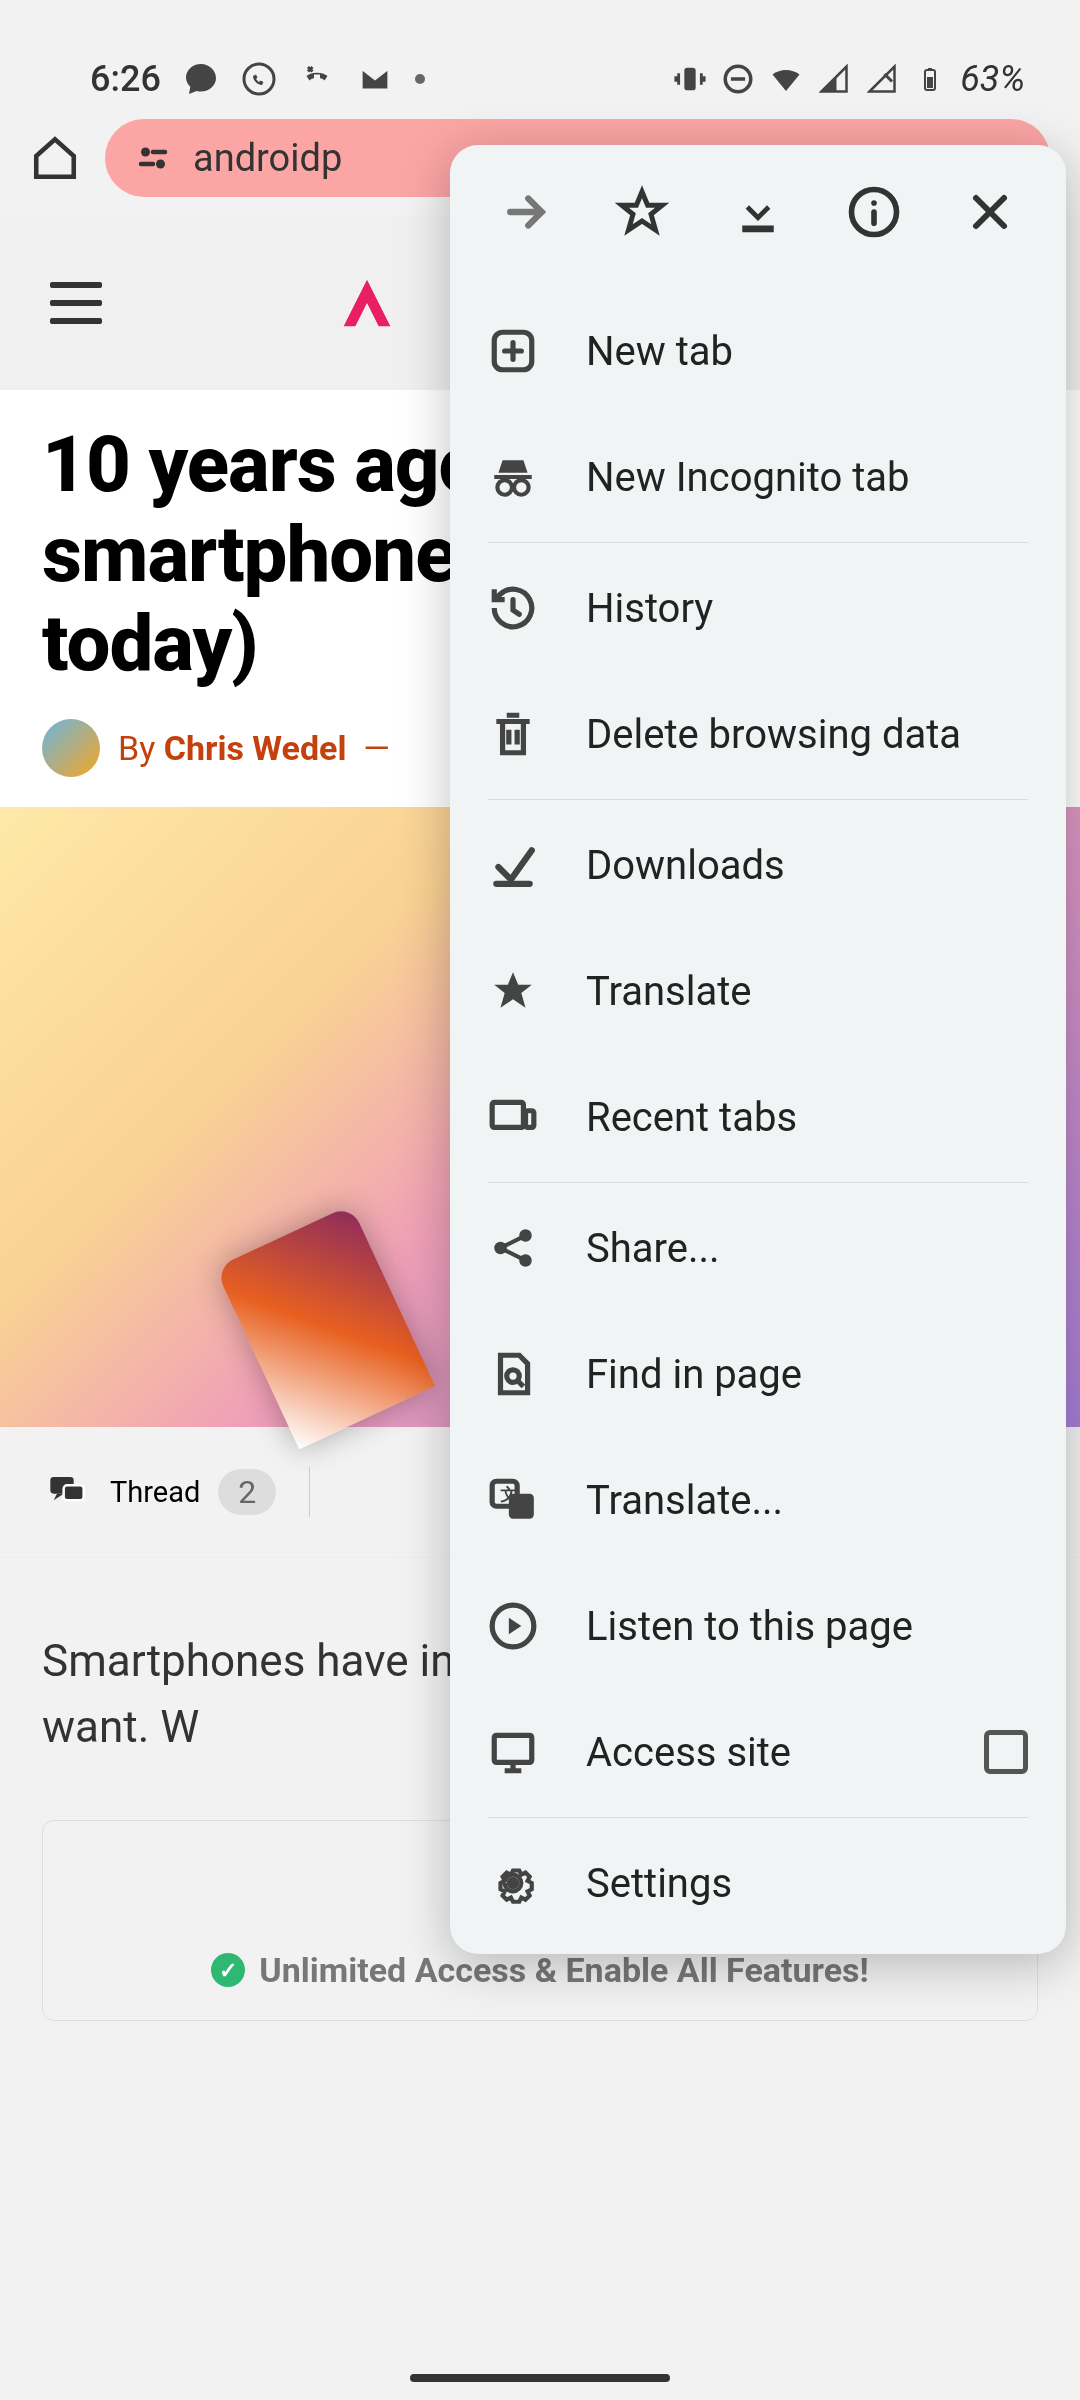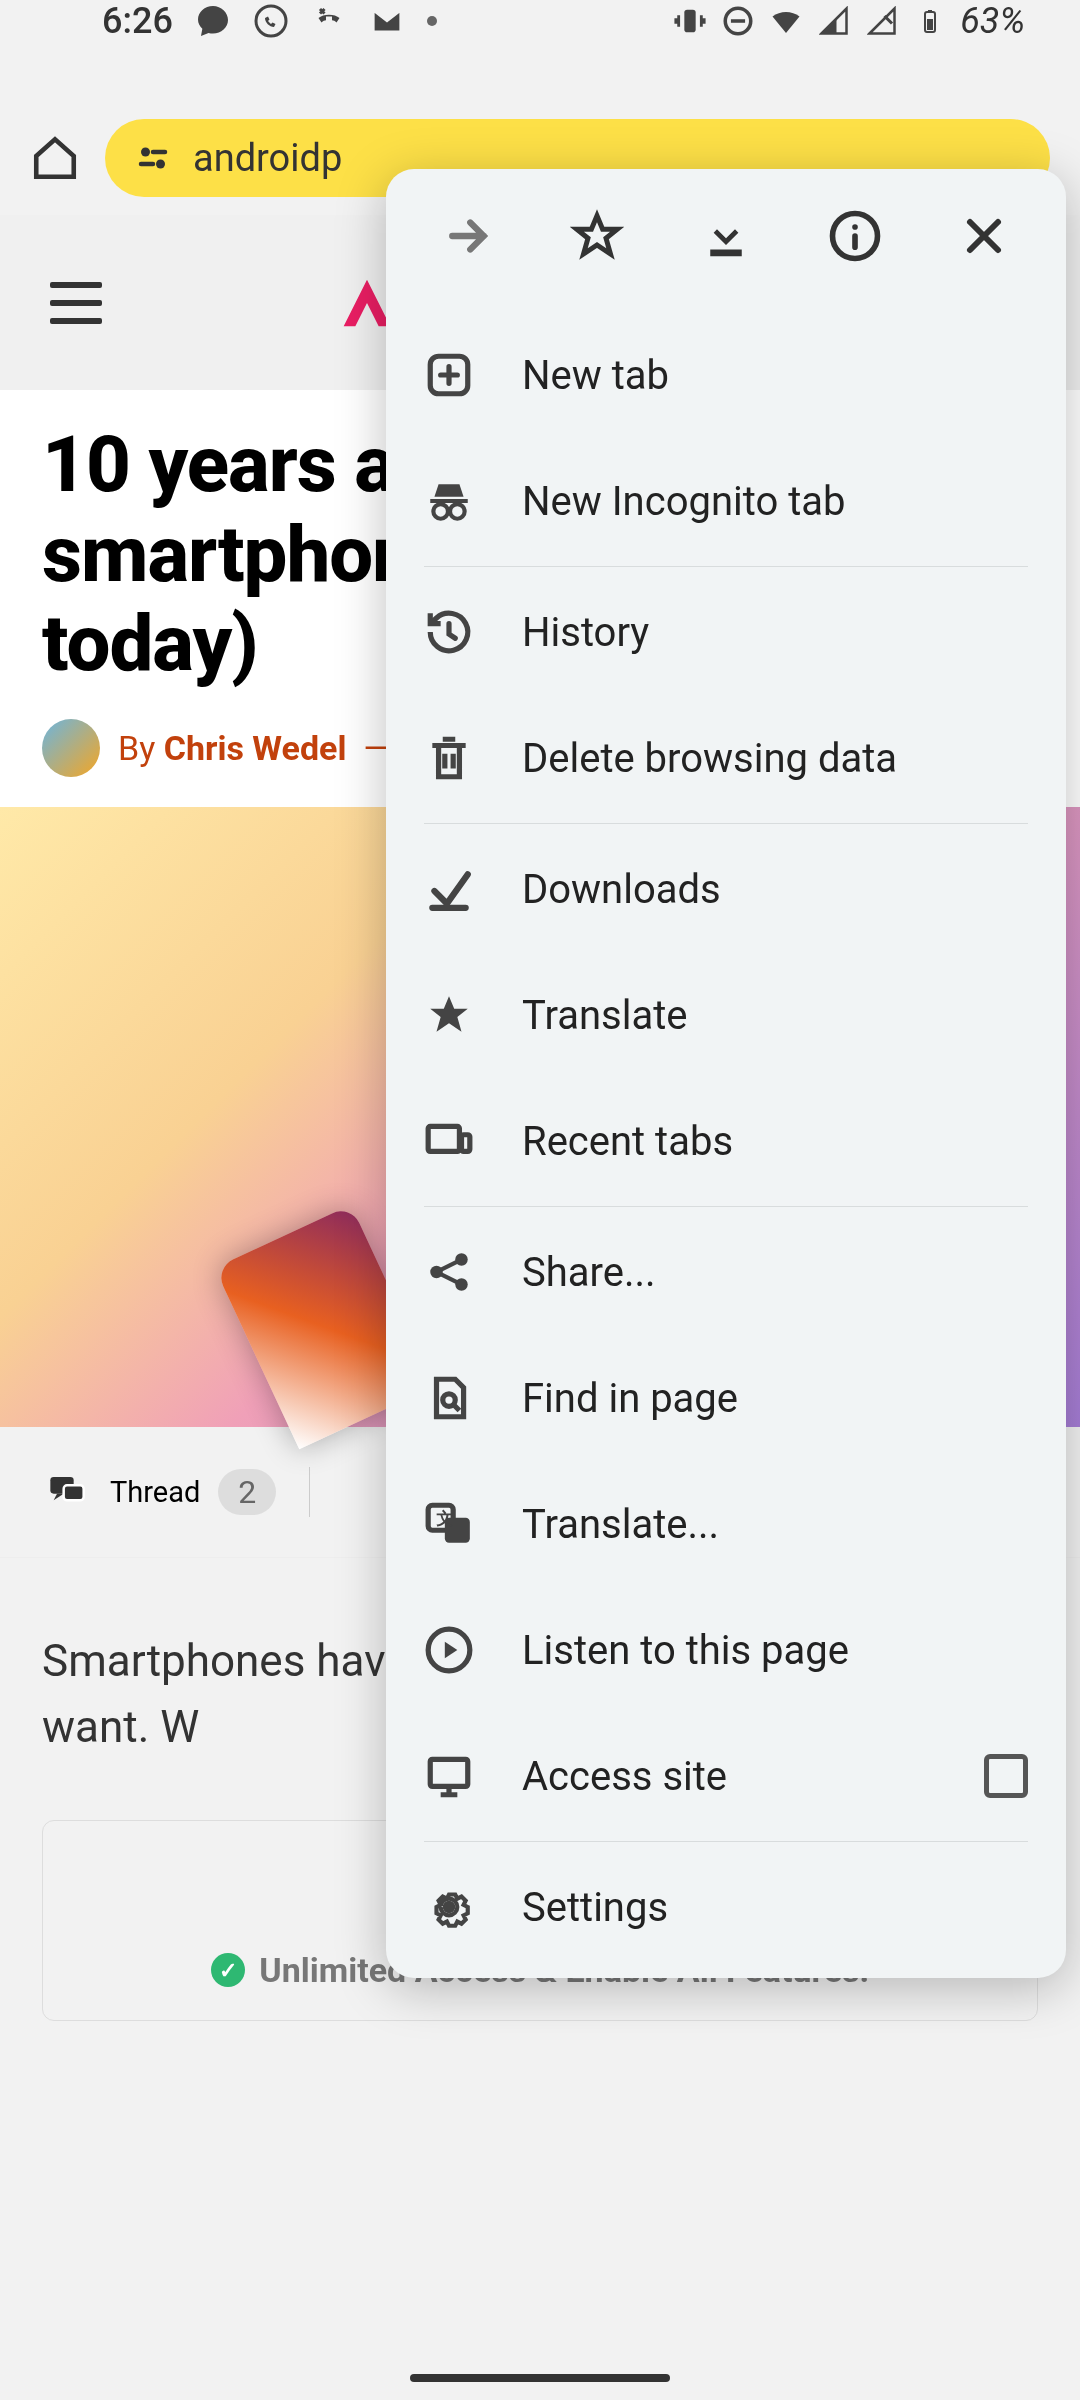--- a/index.html
+++ b/index.html
@@ -1,27 +1,27 @@
 <!DOCTYPE html>
 <html><head>
 <meta charset="utf-8">
 <style>
   * { margin: 0; padding: 0; box-sizing: border-box; font-family: 'Roboto', -apple-system, sans-serif; }
   body { width: 1080px; height: 2400px; background: #f2f2f2; overflow: hidden; position: relative; }
   
-  .status-bar { height: 100px; display: flex; align-items: flex-start; justify-content: space-between; padding: 0 55px 0 90px; font-size: 36px; color: #333; margin-left: 12px; }
+  .status-bar { height: 100px; display: flex; align-items: flex-end; justify-content: space-between; padding: 0 55px 0 90px; font-size: 36px; color: #333; }
   .status-left { display: flex; align-items: center; gap: 22px; }
   .status-right { display: flex; align-items: center; gap: 12px; font-style: italic; }
   .status-time { font-weight: 500; }
   .status-icon { width: 36px; height: 36px; display: flex; align-items: center; justify-content: center; }
   .status-dot { width: 10px; height: 10px; background: #666; border-radius: 50%; }
   
   .browser-bar { height: 115px; display: flex; align-items: center; padding: 0 30px; gap: 25px; }
   .home-icon { width: 50px; height: 50px; }
-  .url-bar { flex: 1; background: #fde047; border-radius: 40px; height: 78px; display: flex; align-items: center; padding: 0 30px; gap: 22px; font-size: 38px; color: #333; }
+  .url-bar { flex: 1; background: #fca5a5; border-radius: 40px; height: 78px; display: flex; align-items: center; padding: 0 30px; gap: 22px; font-size: 38px; color: #333; }
   .url-icon { width: 36px; height: 36px; }
   
   .page-header { height: 175px; background: #f0f0f0; display: flex; align-items: center; padding: 0 50px; gap: 230px; }
   .hamburger { width: 52px; height: 42px; display: flex; flex-direction: column; justify-content: space-between; }
   .hamburger span { height: 6px; background: #333; border-radius: 2px; }
   .ap-logo { width: 70px; height: 60px; }
   
   .article { background: #fff; padding: 30px 42px; }
   .headline { font-size: 78px; font-weight: 800; line-height: 1.15; letter-spacing: -1px; color: #000; }
   .byline { display: flex; align-items: center; gap: 18px; margin-top: 30px; }
@@ -39,21 +39,21 @@
   .thread-divider { width: 1px; height: 50px; background: #ccc; margin-left: 15px; }
   
   .article-body { padding: 70px 42px 30px; font-size: 44px; line-height: 1.5; color: #333; }
   
   .login-card { margin: 30px 42px; border: 1px solid #ddd; border-radius: 12px; padding: 50px 100px 30px; text-align: center; }
   .login-title { font-size: 52px; font-weight: 800; }
   .login-sub { display: flex; align-items: center; justify-content: center; gap: 14px; margin-top: 18px; font-size: 34px; font-weight: 700; color: #777; }
   .check-circle { width: 34px; height: 34px; border-radius: 50%; background: #2eb872; display: flex; align-items: center; justify-content: center; color: #fff; font-size: 22px; }
   
   
-  .menu { position: absolute; top: 145px; right: 14px; width: 680px; background: #f1f4f5; border-radius: 28px; box-shadow: 0 10px 50px rgba(0,0,0,0.25); overflow: hidden; margin-top: 24px; }
+  .menu { position: absolute; top: 145px; right: 14px; width: 616px; background: #f1f4f5; border-radius: 28px; box-shadow: 0 10px 50px rgba(0,0,0,0.25); overflow: hidden; }
   .menu-toolbar { height: 135px; display: flex; align-items: center; justify-content: space-around; padding: 0 18px; border-bottom: 1px solid transparent; }
   .menu-toolbar .tb-btn { width: 60px; height: 60px; display: flex; align-items: center; justify-content: center; }
   .menu-list { padding: 8px 0; }
   .menu-item { height: 126px; display: flex; align-items: center; padding: 0 38px; gap: 48px; font-size: 40px; color: #222; }
   .menu-icon { width: 50px; height: 50px; display: flex; align-items: center; justify-content: center; flex-shrink: 0; }
   .menu-divider { height: 1px; background: #d8dcdd; margin: 2px 38px; }
   .menu-item .spacer { flex: 1; }
   .checkbox { width: 44px; height: 44px; border: 5px solid #555; border-radius: 6px; }
   
   svg { display: block; }

